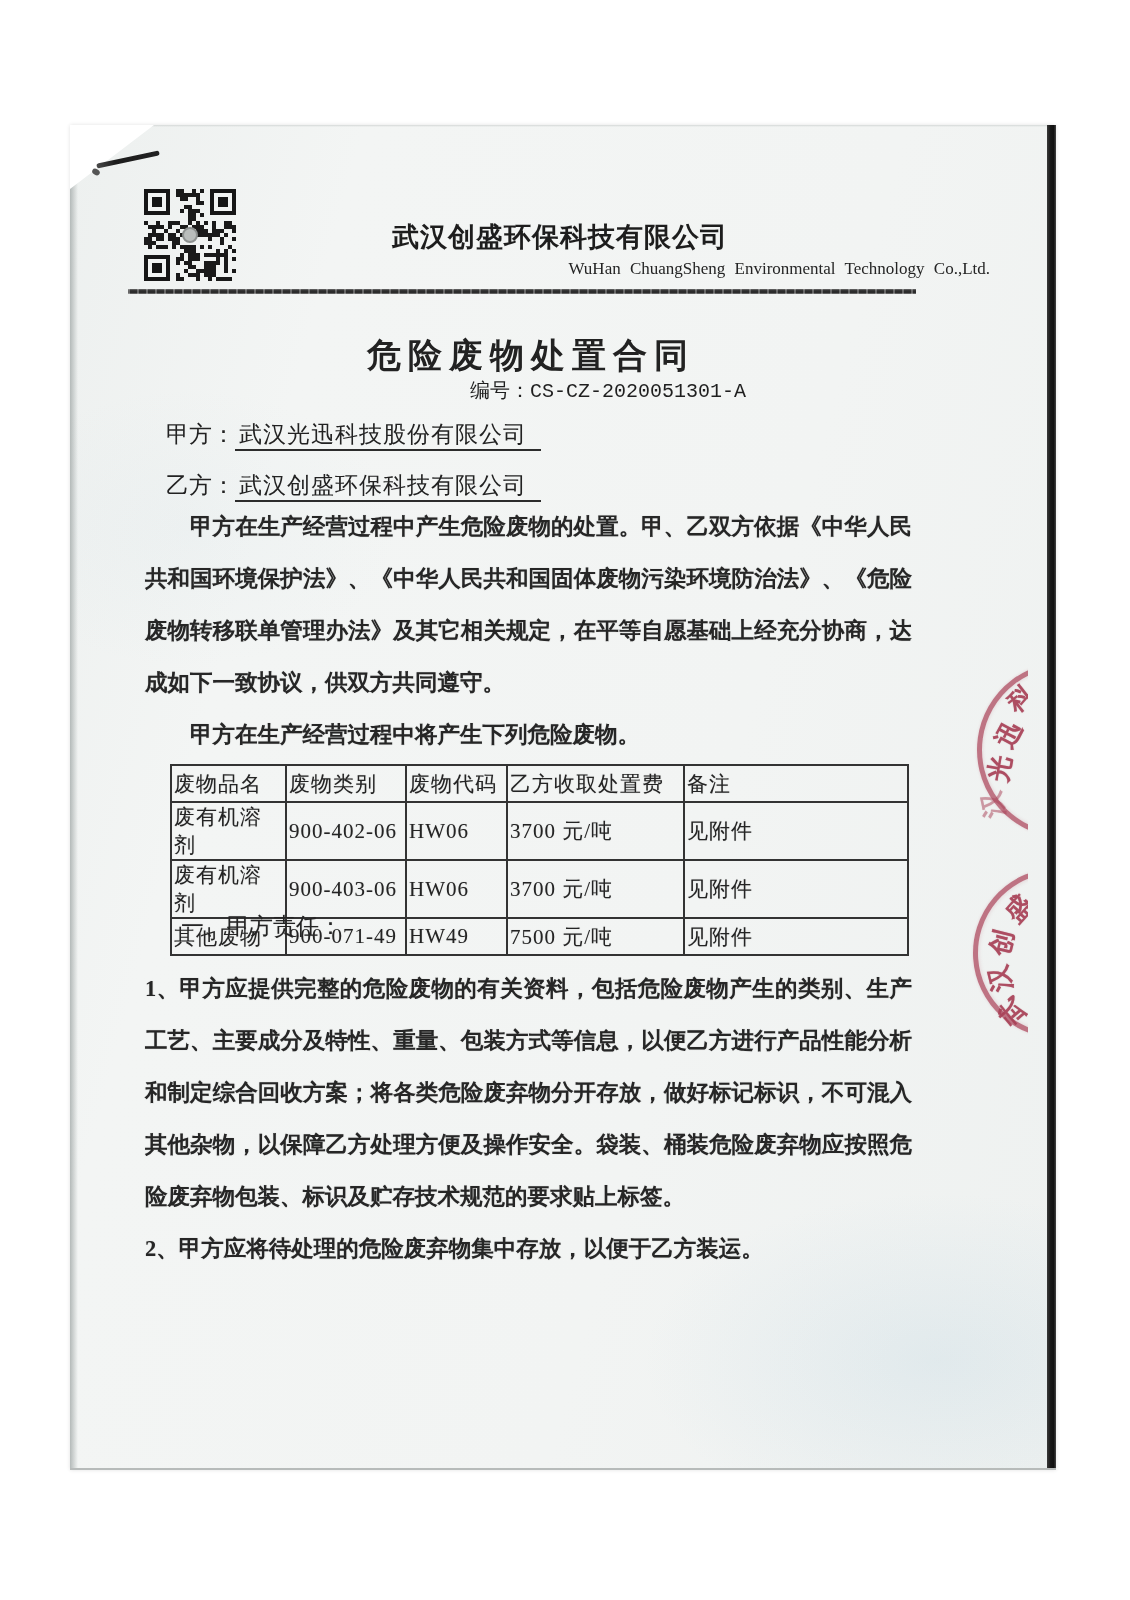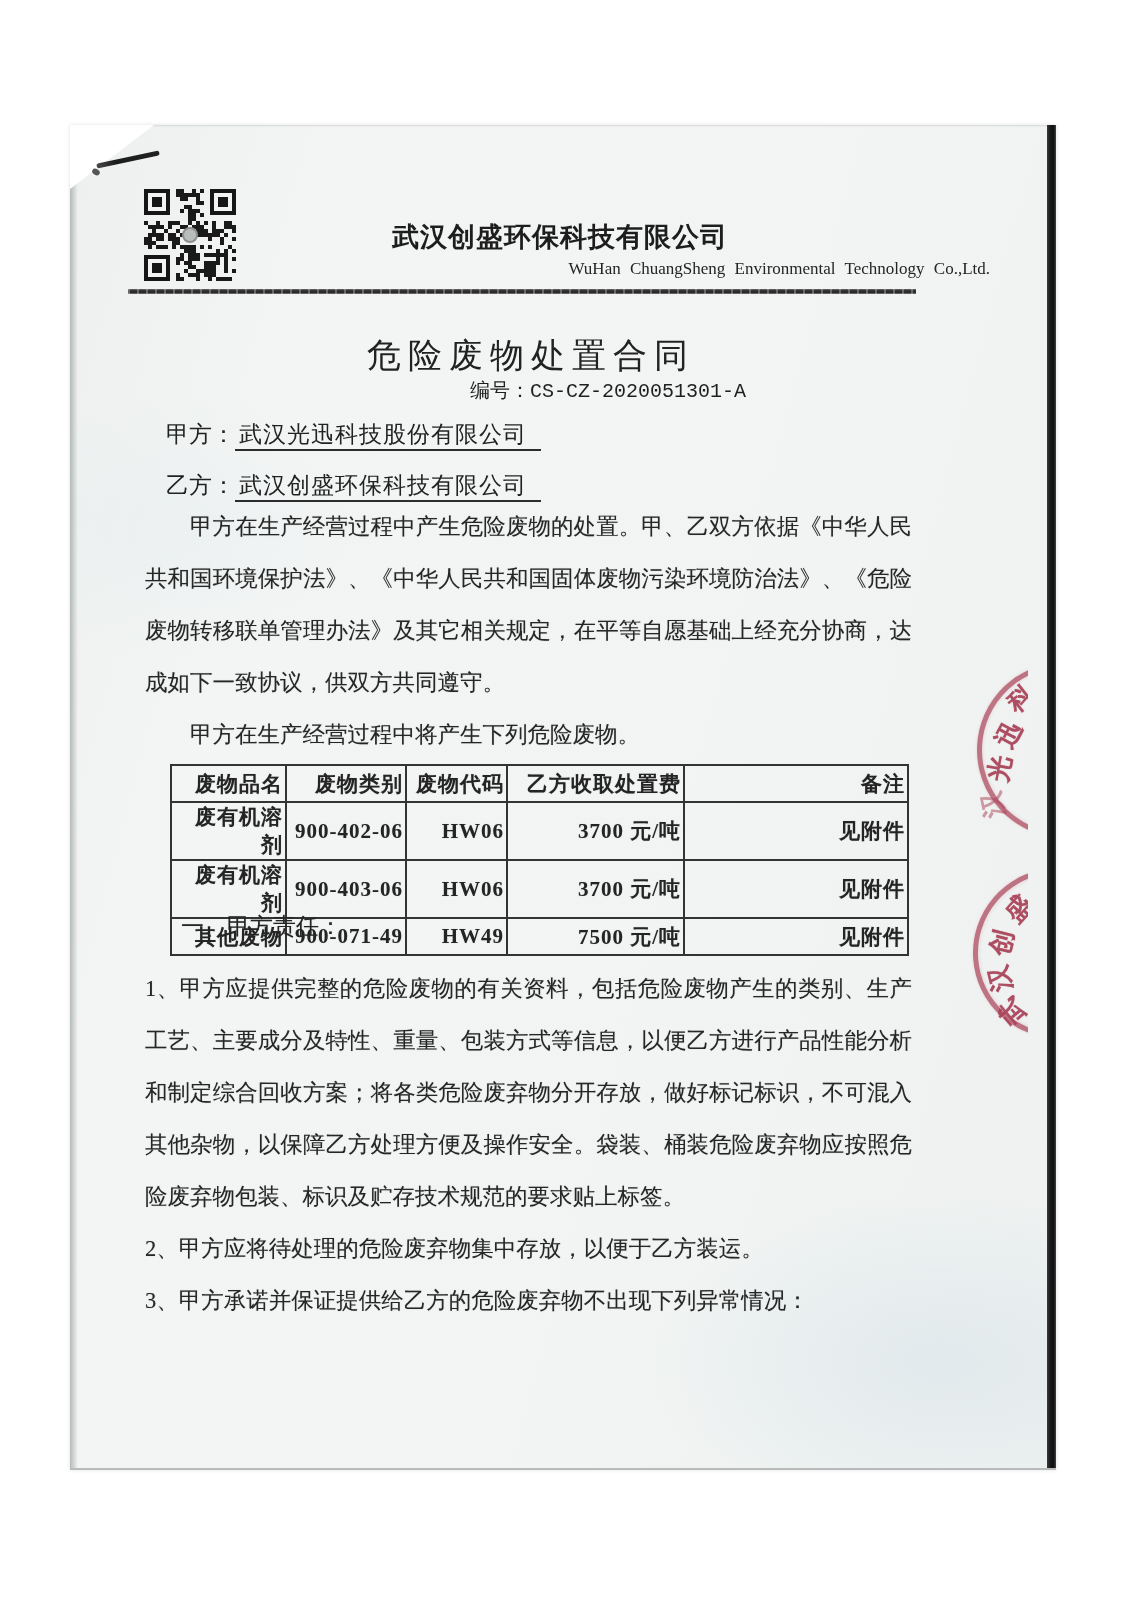--- a/index.html
+++ b/index.html
@@ -46,44 +46,44 @@
     font-size:27px; font-weight:600; letter-spacing:1px; color:#1d1d1d; }
   .company-en { position:absolute; left:60px; top:134px; width:860px; text-align:right;
     font-size:17px; color:#242424; word-spacing:5px; }
   .divider { position:absolute; left:58px; top:164px; width:788px; height:5px;
     background:
       repeating-linear-gradient(90deg, rgba(255,255,255,.28) 0 2px, rgba(255,255,255,0) 2px 9px),
       linear-gradient(180deg,#6f6f6f,#2c2c2c 35%,#2c2c2c 70%,#7a7a7a); }
 
   
   .doc-title { position:absolute; left:0; top:208px; width:900px; text-align:center;
-    font-size:34px; font-weight:400; letter-spacing:7px; color:#222;padding-left:22px; }
+    font-size:34px; font-weight:700; letter-spacing:7px; color:#222;padding-left:22px; }
   .doc-no { position:absolute; left:400px; top:252px; width:437px; text-align:left;
     font-size:20px; color:#1f1f1f;
     font-family:"Liberation Mono","DejaVu Sans Mono","Liberation Serif",monospace; }
 
   
   .party { position:absolute; left:96px; font-size:23px; color:#222; }
   .party.a { top:294px; } .party.b { top:345px; }
   .party .pname { border-bottom:2px solid #2c2c2c; padding:0 14px 2px 4px; letter-spacing:1px; }
 
   
   .para { position:absolute; left:75px; width:767px; font-size:22.5px; line-height:52px;
     color:#262626; text-align:justify; text-justify:inter-ideograph;
-    text-shadow:0 0 1px rgba(70,70,70,.35); }
+    text-shadow:0 0 1px rgba(70,70,70,.35);font-weight:bold; }
   .indent { text-indent:2em; }
   .p1 { top:376px; } .p2 { top:584px; }
   .sec-head { position:absolute; left:75px; top:786px; font-size:23px; color:#242424;
     text-shadow:0 0 1px rgba(70,70,70,.35);margin-left:36px; }
   .it1 { top:838px; } .it2 { top:1098px; } .it3 { top:1150px; }
 
   
   .wtable { position:absolute; left:100px; top:639px; width:737px; border-collapse:collapse;
     table-layout:fixed; font-size:21px; color:#242424; text-shadow:0 0 1px rgba(70,70,70,.3); }
-  .wtable th, .wtable td { border:2px solid #333; text-align:right; font-weight:bold;
+  .wtable th, .wtable td { border:2px solid #333; text-align:left; font-weight:normal;
     height:37px; padding:0 2px; letter-spacing:1px; }
   .c0{width:115px;} .c1{width:120px;} .c2{width:101px;} .c3{width:177px;} .c4{width:224px;}
 
   
   .stamp-clip { position:absolute; left:0; top:0; width:958px; height:100%; overflow:hidden;
     pointer-events:none; z-index:40; }
   .seal-ring { position:absolute; border-radius:50%; border:5px solid rgba(176,80,100,.78);
     box-shadow:inset 0 0 4px rgba(176,80,100,.25), 0 0 3px rgba(176,80,100,.2); }
   .seal-a { left:907px; top:537px; width:176px; height:176px; transform:rotate(8deg); }
   .seal-b { left:903px; top:743px; width:170px; height:170px; transform:rotate(-4deg); }
@@ -699,21 +699,20 @@
       <td>HW49</td>
       <td>7500 元/吨</td>
       <td>见附件</td>
     </tr>
   </tbody>
     </table>
 
   <div class="sec-head">一、甲方责任：</div>
   <div class="para it1">1、甲方应提供完整的危险废物的有关资料，包括危险废物产生的类别、生产工艺、主要成分及特性、重量、包装方式等信息，以便乙方进行产品性能分析和制定综合回收方案；将各类危险废弃物分开存放，做好标记标识，不可混入其他杂物，以保障乙方处理方便及操作安全。袋装、桶装危险废弃物应按照危险废弃物包装、标识及贮存技术规范的要求贴上标签。</div>
   <div class="para it2">2、甲方应将待处理的危险废弃物集中存放，以便于乙方装运。</div>
-  <div class="para it3">3、甲方承诺并保证提供给乙方的危险废弃物不出现下列异常情况：</div>
 
   <div class="stamp-clip">
     <div class="seal-ring seal-a"></div>
     <span class="seal-ch sa0">科</span>
     <span class="seal-ch sa1">迅</span>
     <span class="seal-ch sa2">光</span>
     <span class="seal-ch sa3">汉</span>
     <div class="seal-ring seal-b"></div>
     <span class="seal-ch sb0">盛</span>
     <span class="seal-ch sb1">创</span>

